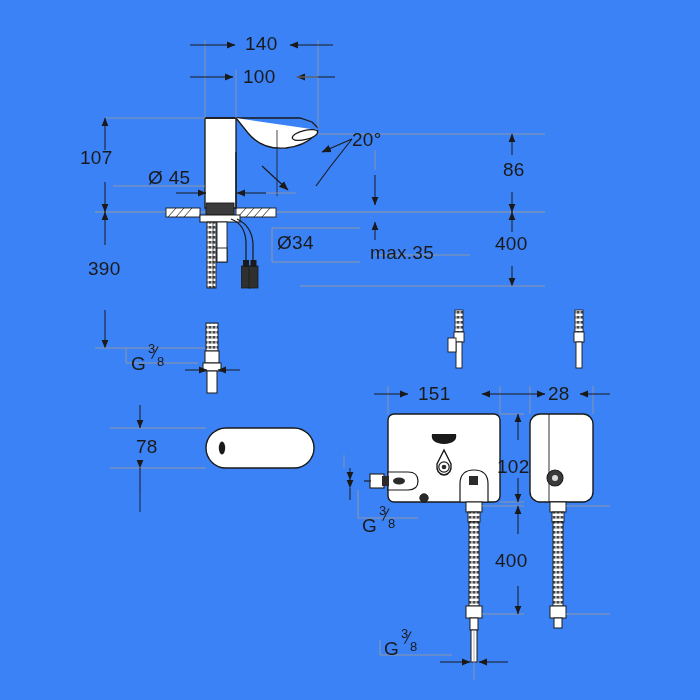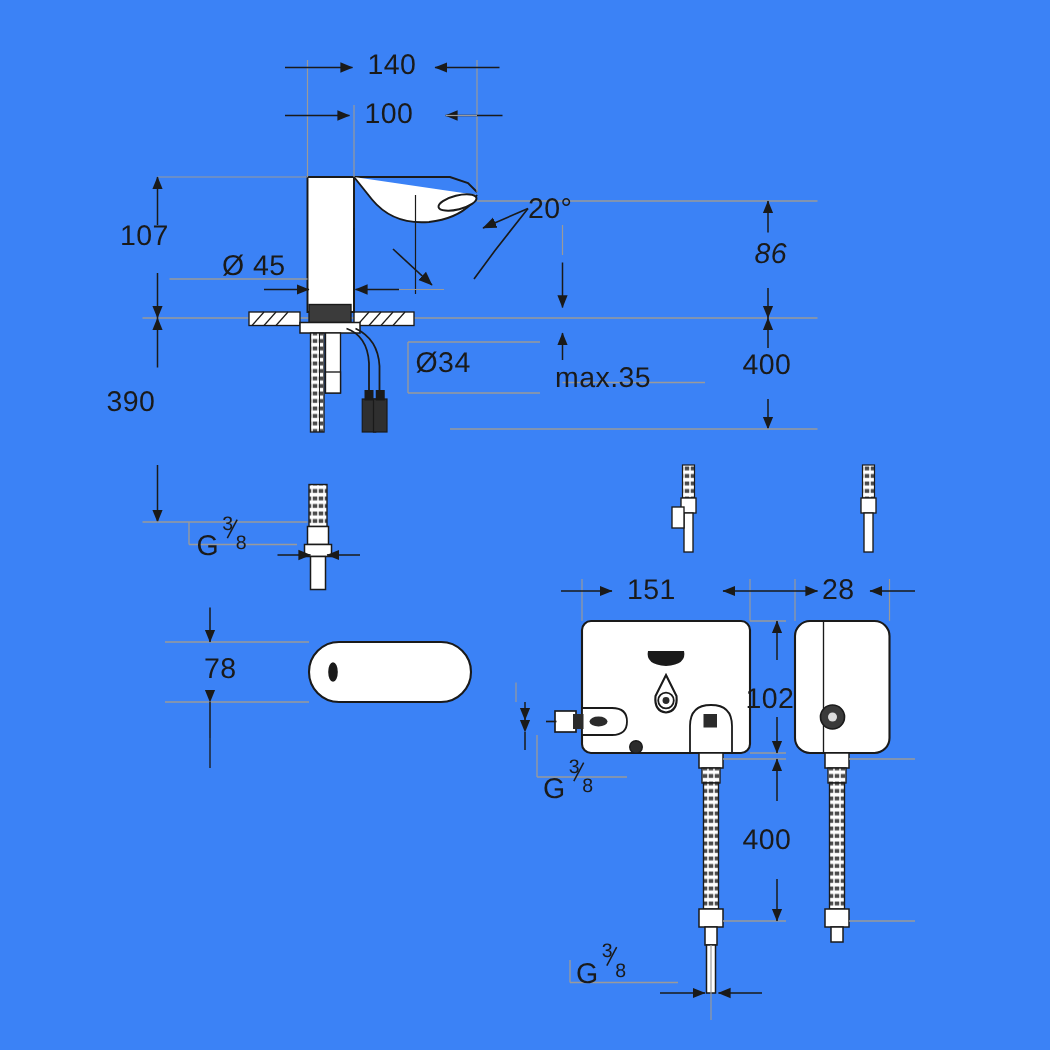--- a/index.html
+++ b/index.html
@@ -302,25 +302,25 @@
       <line x1="440" y1="662" x2="470" y2="662" stroke="#1a1a1a" stroke-width="1" marker-end="url(#arrIn)"></line>
       <line x1="508" y1="662" x2="479" y2="662" stroke="#1a1a1a" stroke-width="1" marker-end="url(#arrIn)"></line>
       <line x1="474" y1="630" x2="474" y2="680" stroke="#9a9a9a" stroke-width="0.8"></line>
     </g>
   </svg>
 
   <div class="dim-text" style="left:245px; top:34px;">140</div>
   <div class="dim-text" style="left:243px; top:67px;">100</div>
   <div class="dim-text" style="left:80px; top:148px;">107</div>
   <div class="dim-text" style="left:121px; top:168px;margin-left:27px;">Ø 45</div>
-  <div class="dim-text" style="left:71px; top:259px;">390</div>
+  <div class="dim-text" style="left:88px; top:259px;">390</div>
   <div class="dim-text" style="left:277px; top:233px;">Ø34</div>
   <div class="dim-text" style="left:352px; top:130px;">20°</div>
   <div class="dim-text" style="left:370px; top:243px;">max.35</div>
-  <div class="dim-text" style="left:503px; top:160px;font-style:italic;">86</div>
+  <div class="dim-text" style="left:503px; top:160px;">86</div>
   <div class="dim-text" style="left:495px; top:234px;">400</div>
   <div class="dim-text" style="left:136px; top:437px;">78</div>
   <div class="dim-text" style="left:418px; top:384px;">151</div>
   <div class="dim-text" style="left:548px; top:384px;">28</div>
   <div class="dim-text" style="left:497px; top:457px;">102</div>
   <div class="dim-text" style="left:495px; top:551px;">400</div>
 
   <div class="dim-text" style="left:131px; top:351px;">
     <span>G</span><span class="frac"><span class="num">3</span><span class="bar"></span><span class="den">8</span></span>
   </div>

